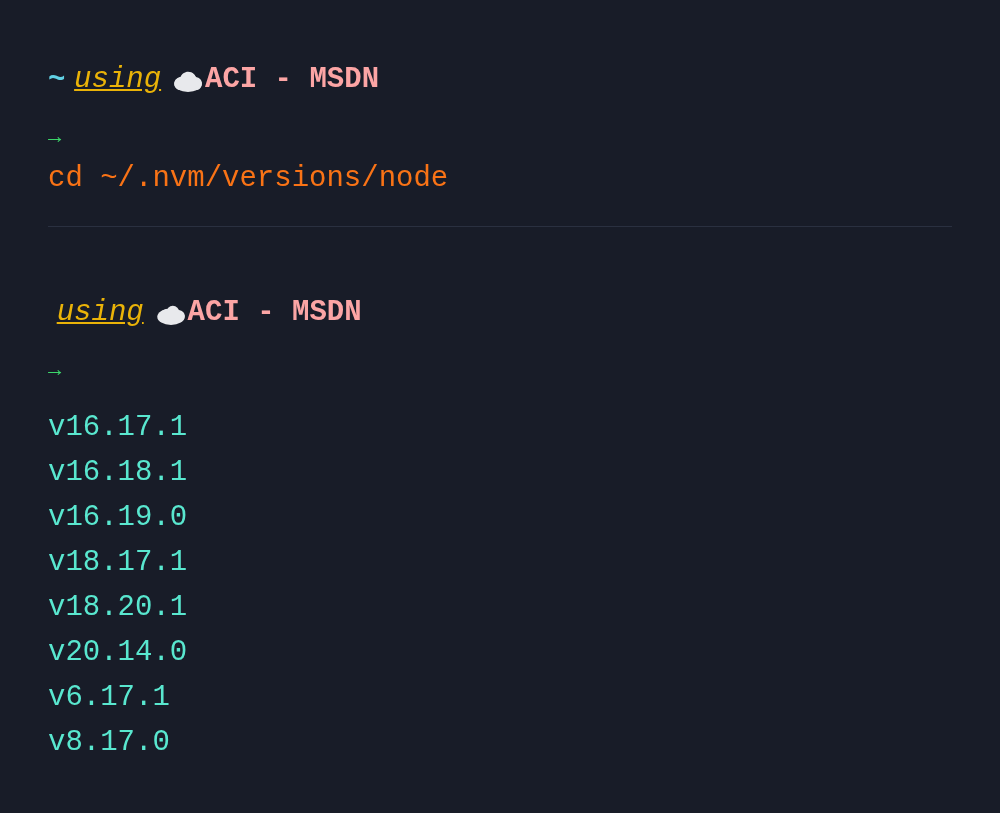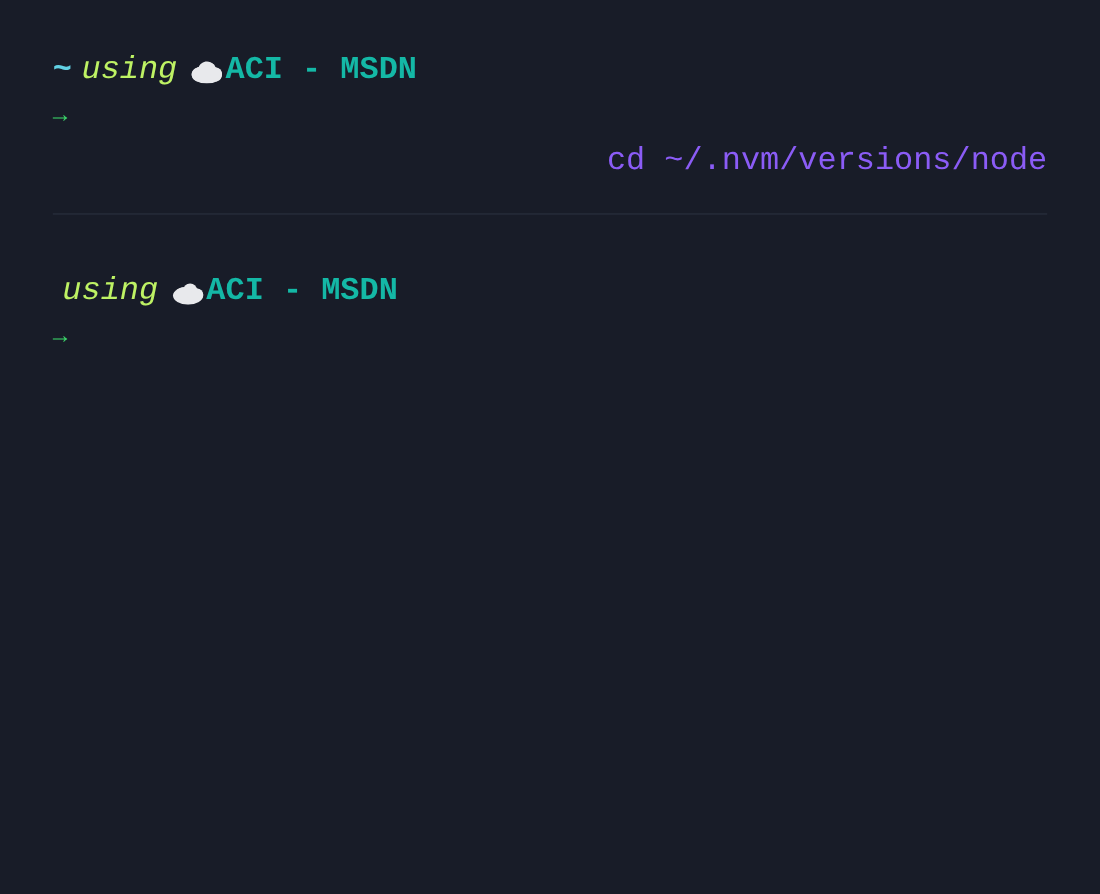--- a/index.html
+++ b/index.html
@@ -28,48 +28,48 @@
       align-items: baseline;
       flex-wrap: wrap;
       gap: 0;
       font-weight: 600;
     }
     .tilde, .path {
       color: #61d1e4;
       font-weight: 700;
     }
     .using {
-      color: #bef264;
+      color: #eab308;
       font-style: italic;
       font-weight: 400;
-      margin: 0 0.5ch;
+      margin: 16px 0.5ch;
+      text-decoration: underline;
     }
     .cloud-icon {
       position: relative;
       top: 2px;
       margin-left: 0.2ch;
       margin-right: 0.1ch;
       display: inline-block;
     }
     .context {
-      color: #14b8a6;
+      color: #fca5a5;
       font-weight: 700;
     }
     .arrow {
       color: #3bd66a;
       font-weight: 700;
       font-size: 22px;
       margin-top: 2px;
       margin-bottom: 4px;
     }
     .command {
-      color: #8b5cf6;
+      color: #f97316;
       font-weight: 400;
       margin-top: -2px;
-      text-align: right;
     }
     .divider {
       border: none;
       border-top: 1px solid #2a3040;
       margin: 24px 0 0 0;
     }
     .block-two {
       padding-top: 48px;
     }
     .output-line {
@@ -121,15 +121,25 @@
           <ellipse cx="16" cy="15" rx="15" ry="9" fill="#e8e9ec"></ellipse>
           <circle cx="18" cy="10" r="7" fill="#e8e9ec"></circle>
           <circle cx="10" cy="13" r="6" fill="#e8e9ec"></circle>
           <circle cx="25" cy="14" r="6" fill="#e8e9ec"></circle>
         </svg>
       </span>
       <span class="context">ACI - MSDN</span>
     </div>
     <div class="arrow">→</div>
 
+    <div class="output" id="output-container">
+        <div class="output-line">v16.17.1</div>
+        <div class="output-line">v16.18.1</div>
+        <div class="output-line">v16.19.0</div>
+        <div class="output-line">v18.17.1</div>
+        <div class="output-line">v18.20.1</div>
+        <div class="output-line">v20.14.0</div>
+        <div class="output-line">v6.17.1</div>
+        <div class="output-line">v8.17.0</div>
+      </div>
   </div>
 
 </div>
 
 </body></html>

